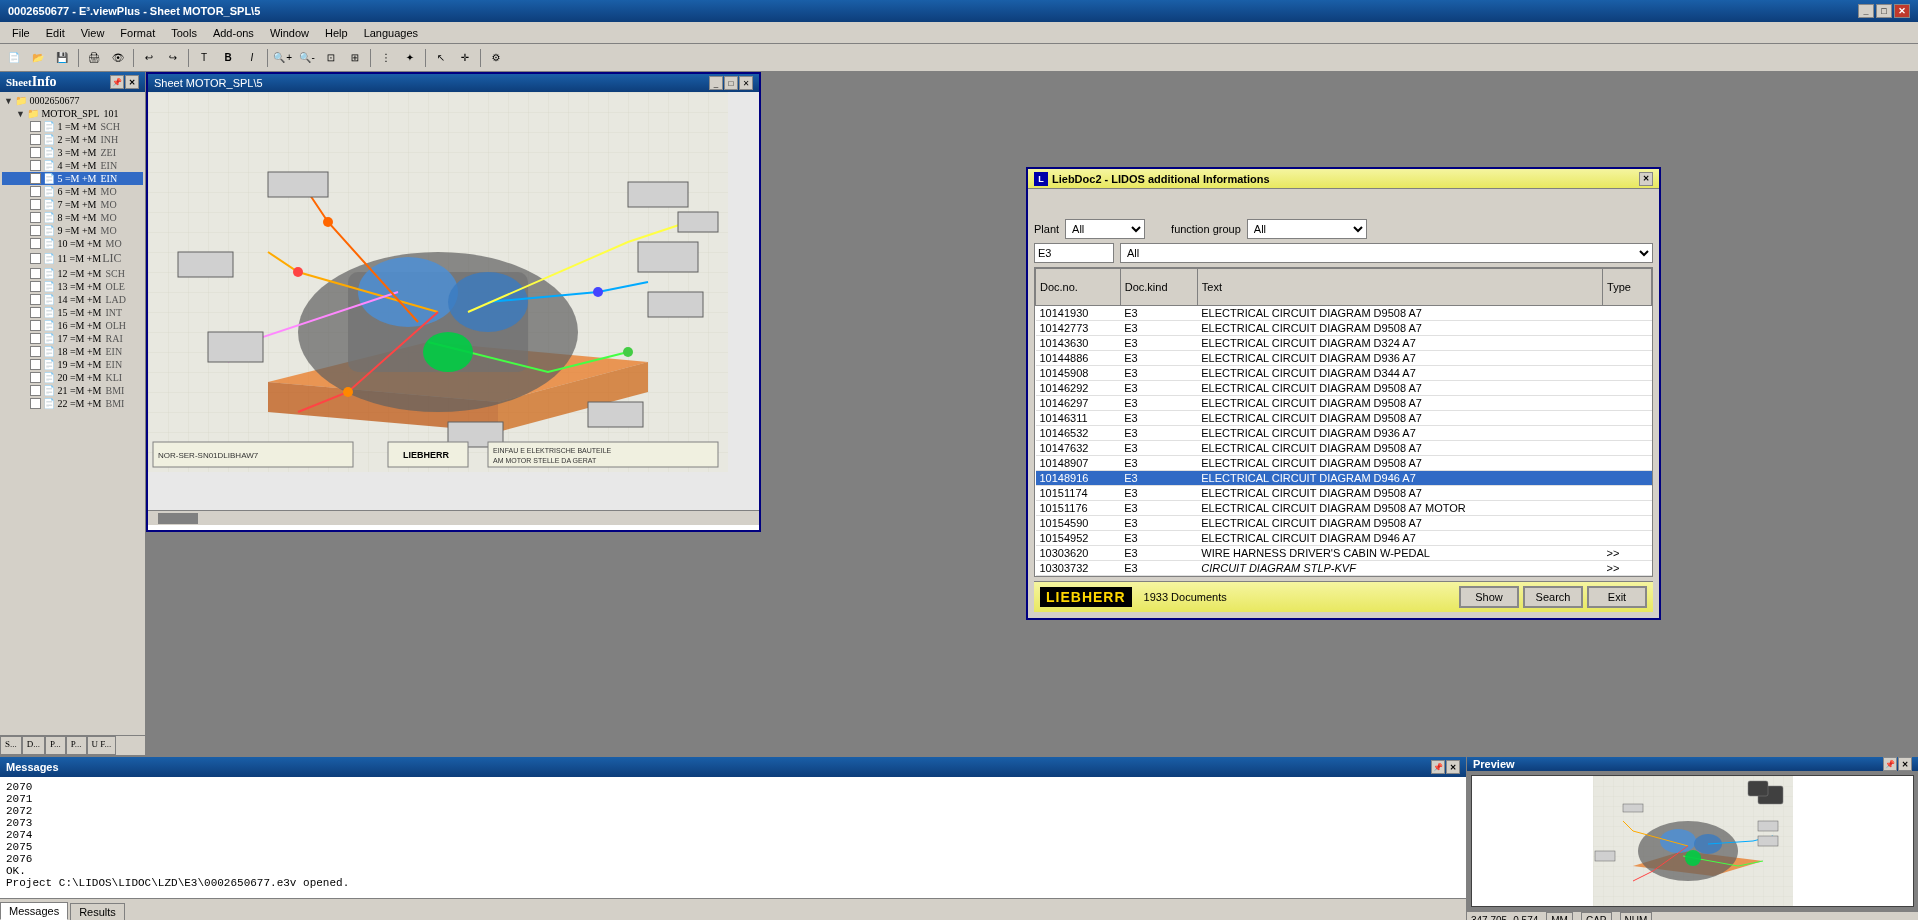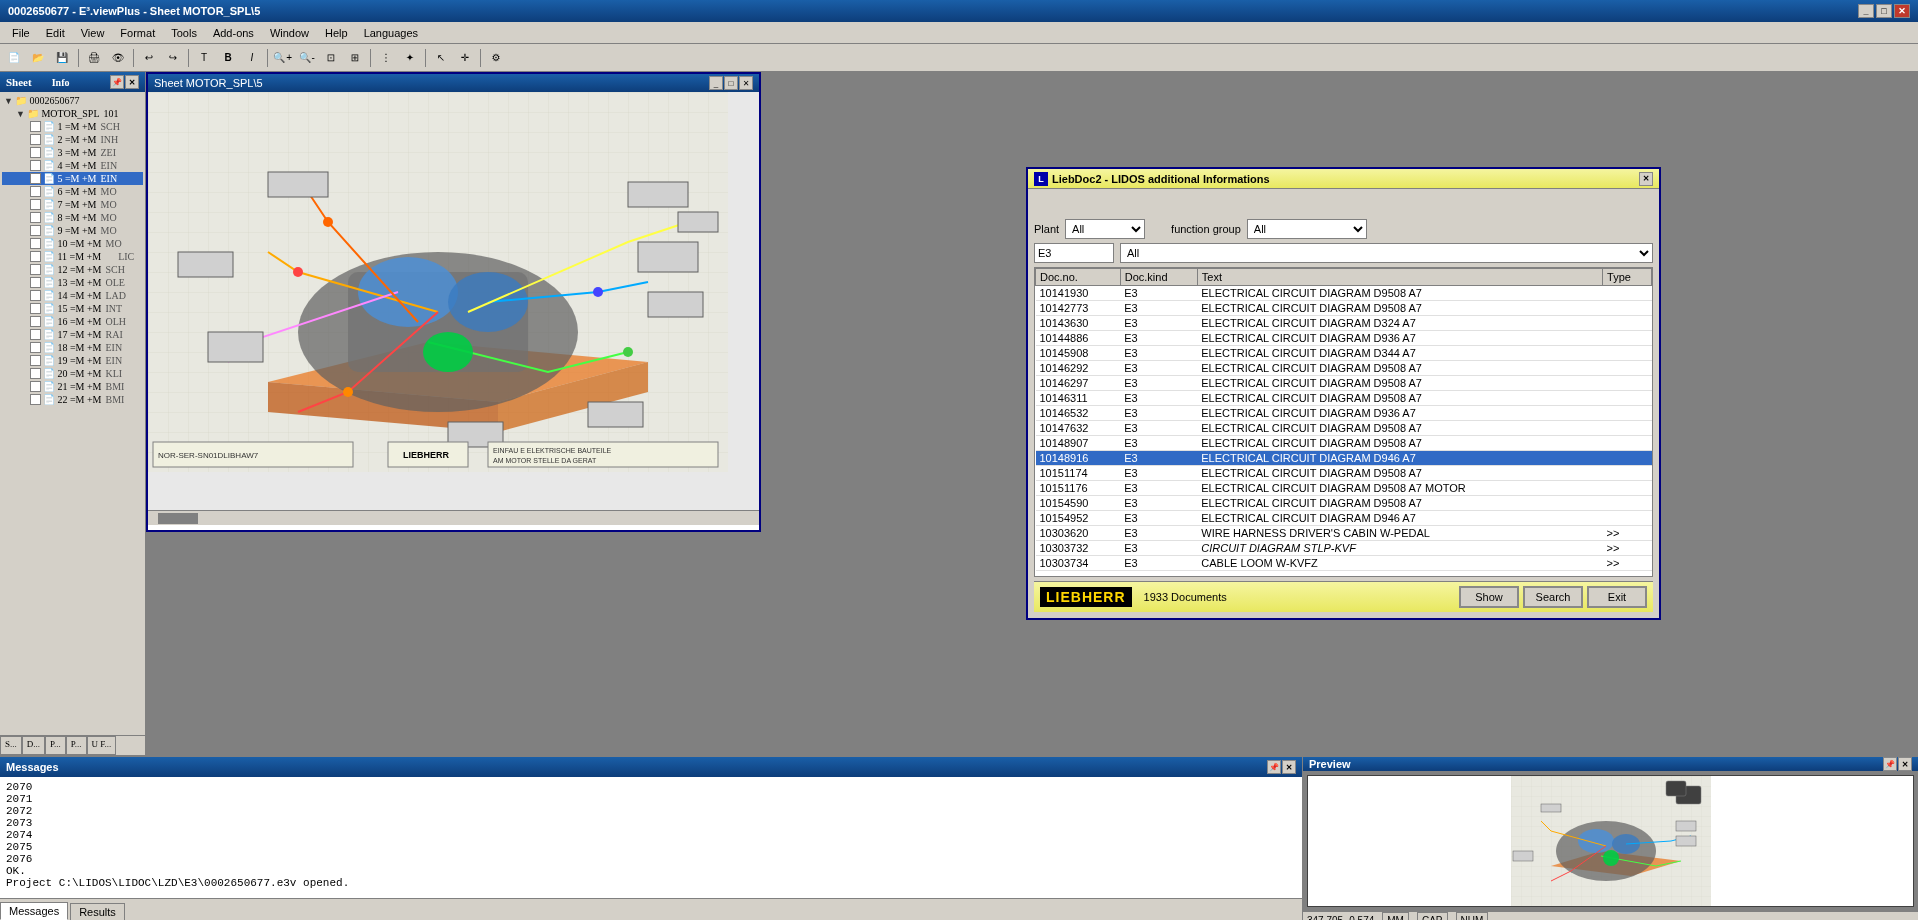--- a/index.html
+++ b/index.html
@@ -47,39 +47,39 @@
     .lidos-title { background: linear-gradient(to bottom, #f5f5a0, #e8e860); color: #000; height: 20px; display: flex; align-items: center; padding: 0 6px; font-size: 11px; font-weight: bold; border-bottom: 1px solid #808080; }
     .lidos-icon { width: 14px; height: 14px; background: #0000aa; color: white; font-size: 9px; display: flex; align-items: center; justify-content: center; margin-right: 4px; font-weight: bold; }
     .lidos-title-btns { margin-left: auto; display: flex; gap: 1px; }
     .lidos-body { padding: 6px; margin-top: 24px; }
     .lidos-row { display: flex; align-items: center; margin-bottom: 4px; gap: 6px; }
     .lidos-label { font-size: 11px; white-space: nowrap; }
     .lidos-input { height: 20px; border: 1px solid #808080; background: white; padding: 0 3px; font-size: 11px; }
     .lidos-select { height: 20px; border: 1px solid #808080; background: white; padding: 0 2px; font-size: 11px; }
     .lidos-table-container { border: 1px solid #808080; height: 310px; overflow-y: auto; background: white; margin-bottom: 4px; }
     .lidos-table { width: 100%; border-collapse: collapse; font-size: 11px; }
-    .lidos-table th { background: #d4d0c8; border: 1px solid #808080; padding: 2px 4px; text-align: left; font-weight: normal; position: sticky; top: 0; }
+    .lidos-table th { background: #d4d0c8; border: 1px solid #808080; padding: 12px 4px; text-align: left; font-weight: normal; position: sticky; top: 0; }
     .lidos-table td { border-bottom: 1px solid #e0e0e0; padding: 1px 4px; white-space: nowrap; overflow: hidden; }
     .lidos-footer { background: linear-gradient(to bottom, #f5f5a0, #e8e860); display: flex; align-items: center; padding: 4px 6px; gap: 4px; border-top: 1px solid #808080; }
     .liebherr-logo { font-size: 14px; font-weight: bold; color: #ffd700; background: #000; padding: 2px 6px; margin-right: 8px; letter-spacing: 1px; }
     .lidos-doc-count { font-size: 11px; flex: 1; }
     .lidos-action-btn { height: 22px; min-width: 60px; border: 2px solid #888; background: #d4d0c8; cursor: pointer; font-size: 11px; padding: 0 8px; }
     
     
     .bottom-panel { height: 165px; display: flex; border-top: 2px solid #808080; }
     .messages-panel { flex: 1; background: white; display: flex; flex-direction: column; }
     .messages-header { background: linear-gradient(to bottom, #1a5fa8, #0d3d7a); color: white; height: 20px; display: flex; align-items: center; padding: 0 6px; font-size: 11px; font-weight: bold; }
     .messages-header-btns { margin-left: auto; display: flex; gap: 1px; }
     .messages-content { flex: 1; overflow-y: auto; padding: 4px 6px; font-size: 11px; font-family: Courier New, monospace; background: white; }
     .messages-tabs { height: 22px; display: flex; align-items: flex-end; border-top: 1px solid #808080; background: #d4d0c8; }
     .msg-tab { padding: 2px 8px; border: 1px solid #808080; border-bottom: none; background: #d4d0c8; cursor: pointer; font-size: 11px; margin-right: 2px; }
     .msg-tab.active { background: white; border-bottom: 1px solid white; }
     
     
-    .preview-panel { width: 616px; background: #d4d0c8; border-left: 1px solid #808080; display: flex; flex-direction: column; }
+    .preview-panel { width: 452px; background: #d4d0c8; border-left: 1px solid #808080; display: flex; flex-direction: column; }
     .preview-header { background: linear-gradient(to bottom, #1a5fa8, #0d3d7a); color: white; height: 20px; display: flex; align-items: center; padding: 0 6px; font-size: 11px; font-weight: bold; }
     .preview-content { flex: 1; background: #808080; display: flex; align-items: center; justify-content: center; padding: 4px; }
     .preview-img { width: 100%; height: 100%; background: white; border: 1px solid #404040; display: flex; align-items: center; justify-content: center; }
     .status-bar { height: 20px; background: #d4d0c8; border-top: 1px solid #808080; display: flex; align-items: center; padding: 0 4px; font-size: 10px; gap: 8px; }
     .status-item { padding: 0 4px; border: 1px solid #808080; height: 16px; display: flex; align-items: center; }
 
     
     .engine-svg { width: 580px; height: 380px; }
     
     
@@ -145,21 +145,21 @@
   <div class="toolbar-sep"></div>
   <div class="toolbar-btn">⚙</div>
 </div>
 
 <div style="display:flex; flex-direction:column; height:calc(920px - 72px);">
   <div style="display:flex; flex:1; min-height:0;">
 
     <div class="sheet-panel">
       <div class="panel-header">
         <span>Sheet</span>
-        <span style="margin-left:20px; font-size:10px;">Info</span>
+        <span style="font-size:14px;">Info</span>
         <div class="panel-header-buttons">
           <div class="panel-btn">📌</div>
           <div class="panel-btn">✕</div>
         </div>
       </div>
       <div class="sheet-content">
 
         <div class="tree-row">
           <span class="tree-arrow">▼</span>
           <span class="folder-icon">📁</span>
@@ -231,21 +231,21 @@
             <div class="tree-row" style="padding-left: 28px;">
               <div class="checkbox"></div>
               <span style="margin-right: 2px; font-size: 10px;">📄</span>
               <span>10 =M +M</span>
               <span style="margin-left: 4px; color: rgb(85, 85, 85); font-size: 10px;">MO</span>
             </div>
             <div class="tree-row" style="padding-left: 28px;">
               <div class="checkbox"></div>
               <span style="margin-right: 2px; font-size: 10px;">📄</span>
               <span>11 =M +M</span>
-              <span style="margin-left: 17px; color: rgb(85, 85, 85); font-size: 10px;">LIC</span>
+              <span style="margin-left: 1px; color: rgb(85, 85, 85); font-size: 12px;">LIC</span>
             </div>
             <div class="tree-row" style="padding-left: 28px;">
               <div class="checkbox"></div>
               <span style="margin-right: 2px; font-size: 10px;">📄</span>
               <span>12 =M +M</span>
               <span style="margin-left: 4px; color: rgb(85, 85, 85); font-size: 10px;">SCH</span>
             </div>
             <div class="tree-row" style="padding-left: 28px;">
               <div class="checkbox"></div>
               <span style="margin-right: 2px; font-size: 10px;">📄</span>

